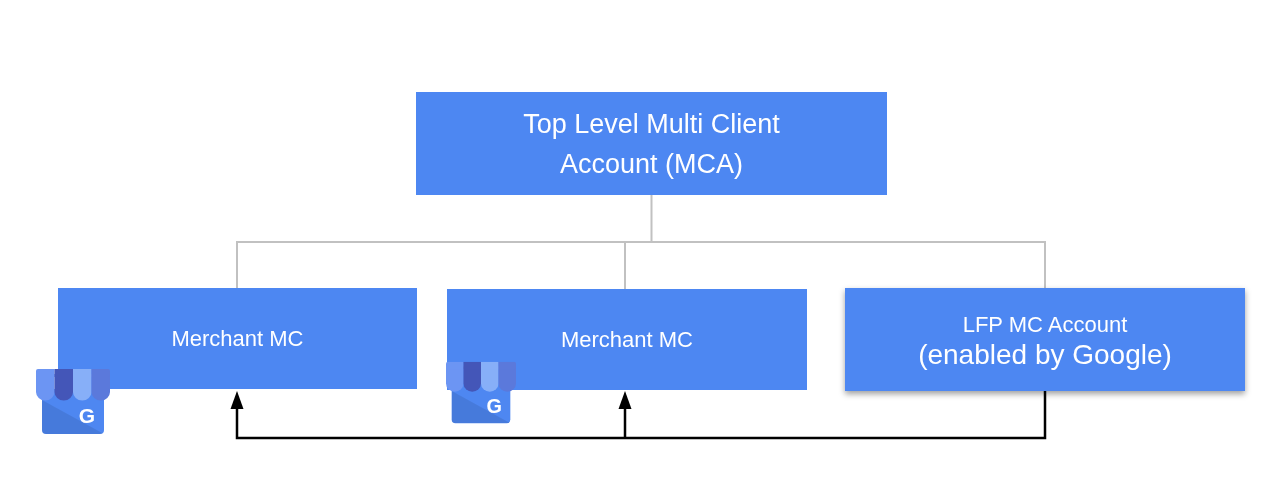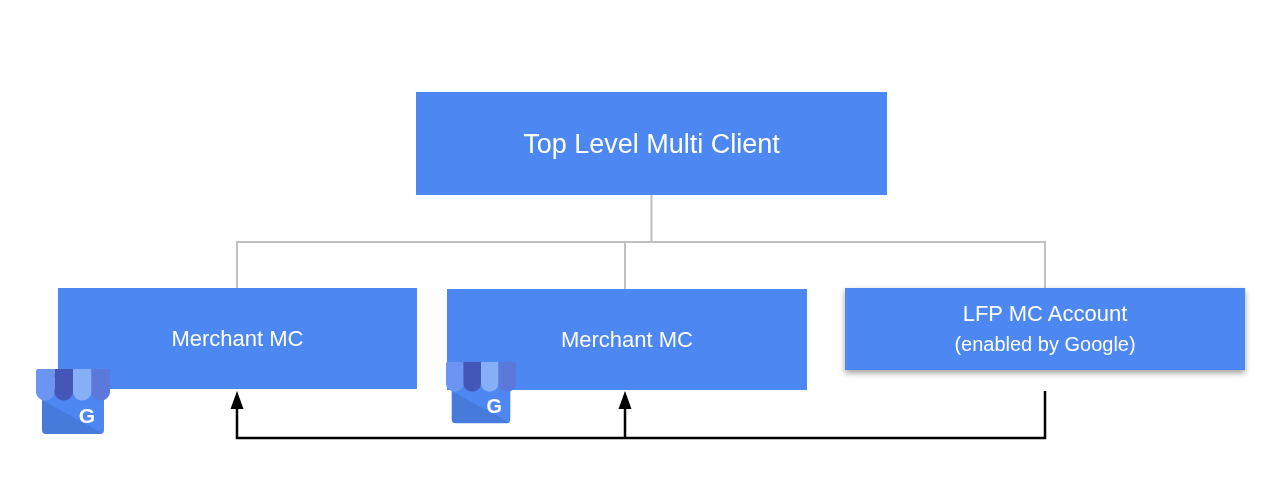--- a/index.html
+++ b/index.html
@@ -27,25 +27,25 @@
   }
   .node-sub1{
     left:58px;top:288px;width:359px;height:101px;
     font-size:22px;line-height:30px;
   }
   .node-sub2{
     left:447px;top:289px;width:360px;height:101px;
     font-size:22px;line-height:30px;
   }
   .node-lfp{
-    left:845px;top:288px;width:400px;height:82px;
+    left:845px;top:288px;width:400px;height:103px;
     font-size:22px;line-height:30px;
     box-shadow:0 3px 6px rgba(0,0,0,0.38);
   }
-  .node-lfp .l2{font-size:20px;}
+  .node-lfp .l2{font-size:28px;}
   .biz-icon{
     position:absolute;z-index:3;
   }
   .biz-icon-1{left:36px;top:369px;}
   .biz-icon-2{left:446px;top:361px;}
 </style>
 </head>
 <body>
 
 <div class="canvas">
@@ -58,20 +58,21 @@
     </g>
     <g>
       <path d="M1045 391 L1045 438 L237 438 L237 405 M625 438 L625 405" fill="none" stroke="#000000" stroke-width="2.5"></path>
       <polygon points="237,391 230.5,409 243.5,409" fill="#000000"></polygon>
       <polygon points="625,391 618.5,409 631.5,409" fill="#000000"></polygon>
     </g>
   </svg>
 
   <div class="node node-root">
     <span class="l1">Top Level Multi Client</span>
+    <span class="l2">Account (MCA)</span>
   </div>
 
   <div class="node node-sub1">
     <span class="l1">Merchant MC</span>
   </div>
 
   <div class="node node-sub2">
     <span class="l1">Merchant MC</span>
   </div>
 

